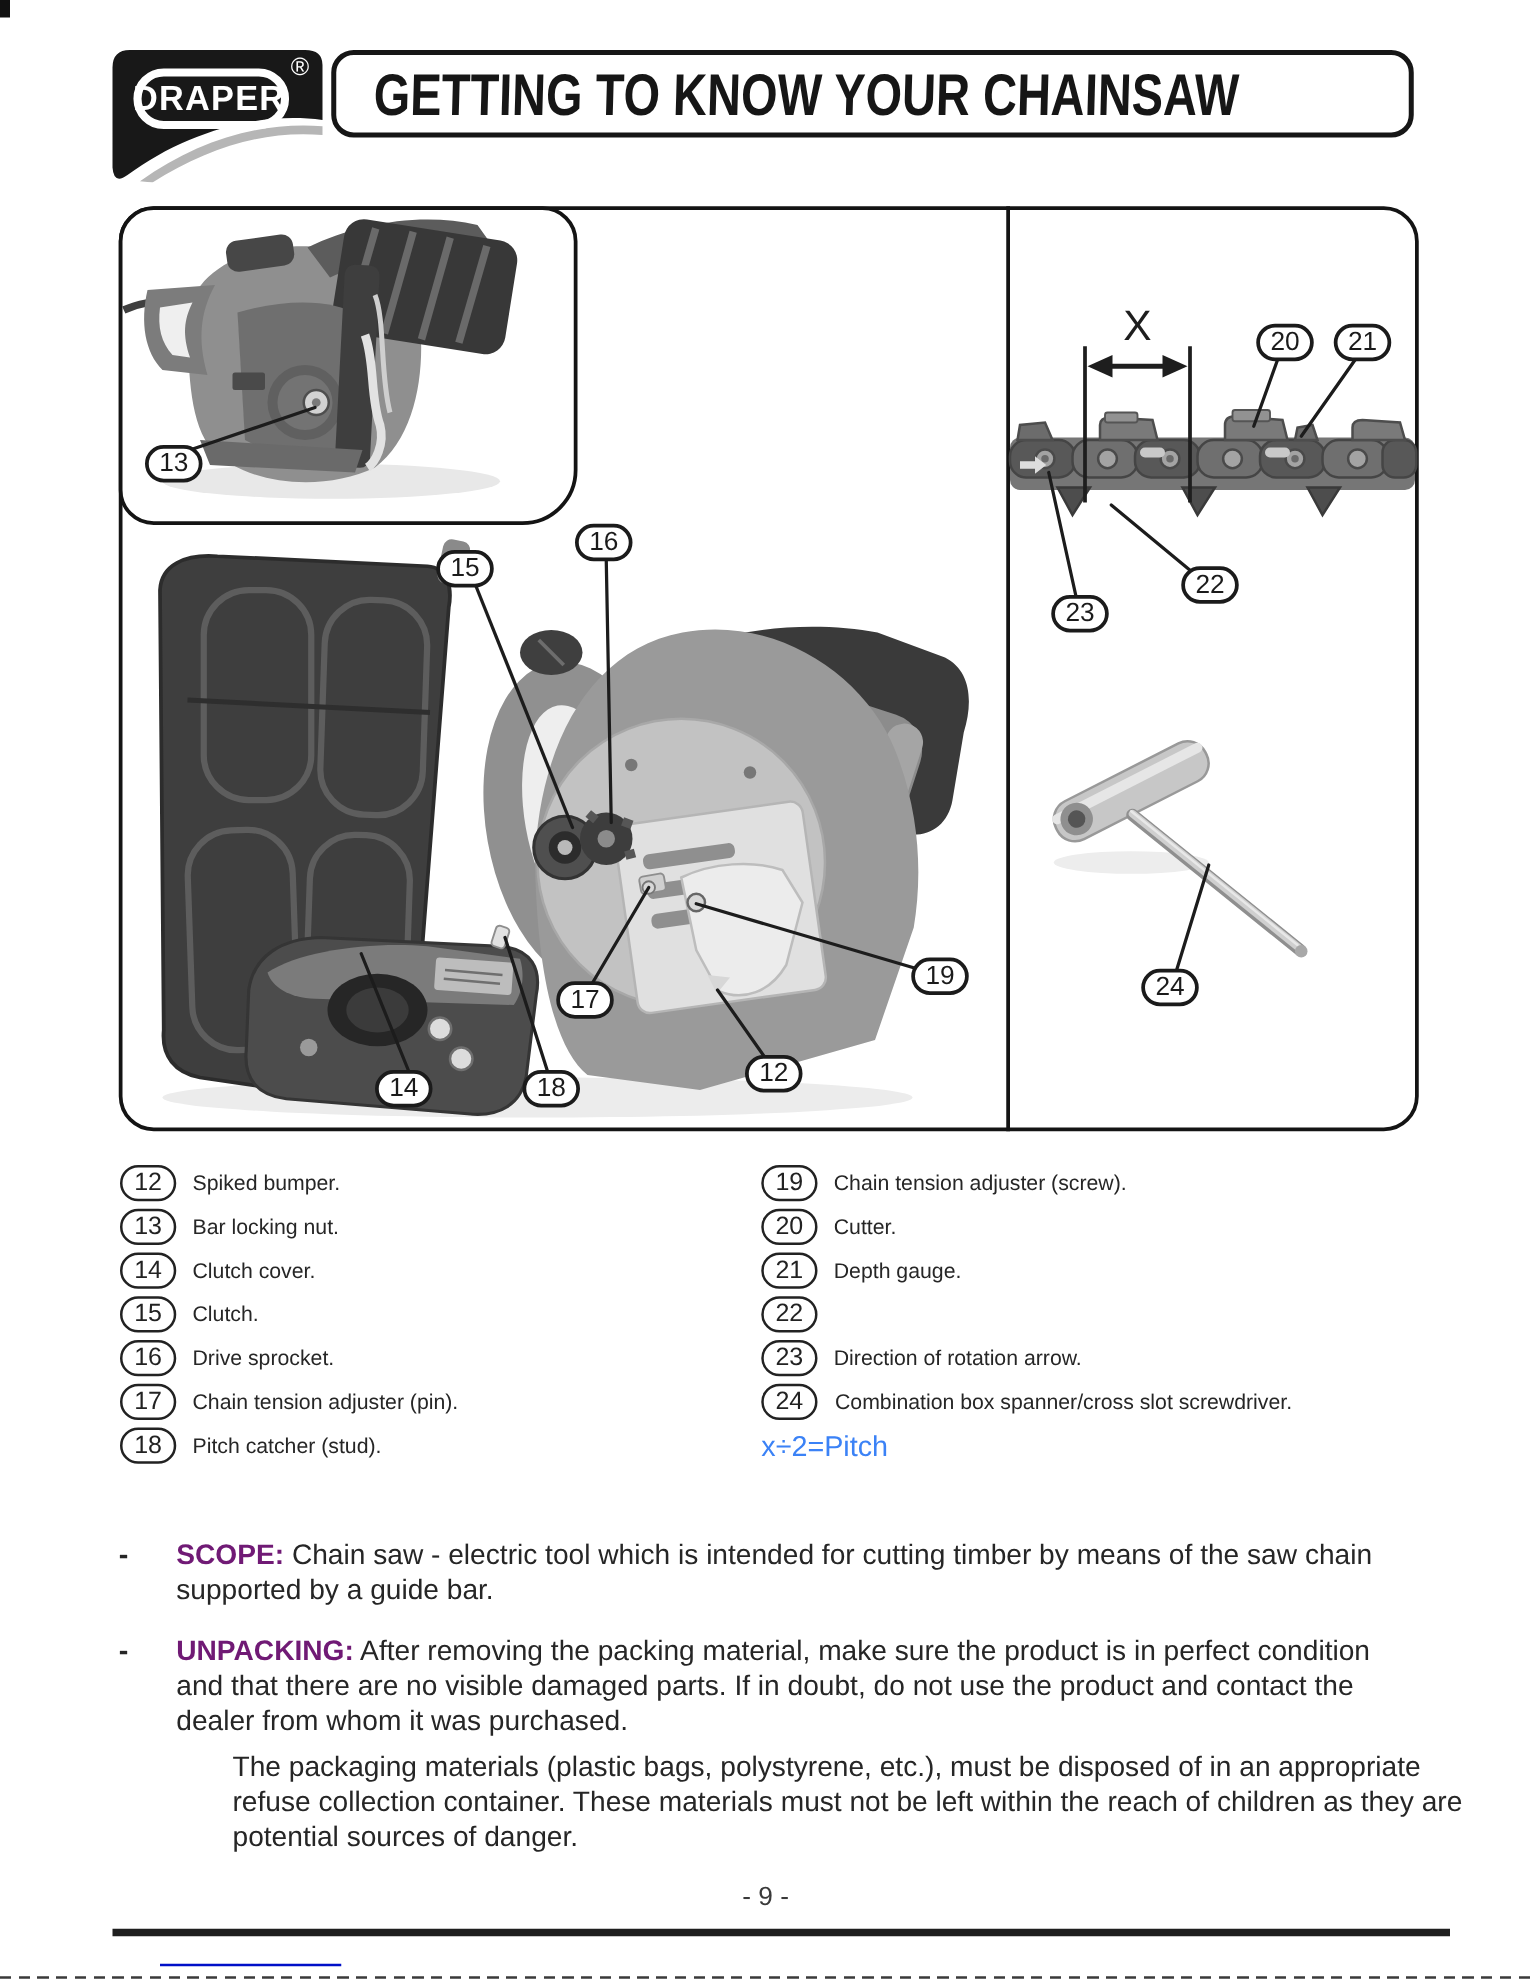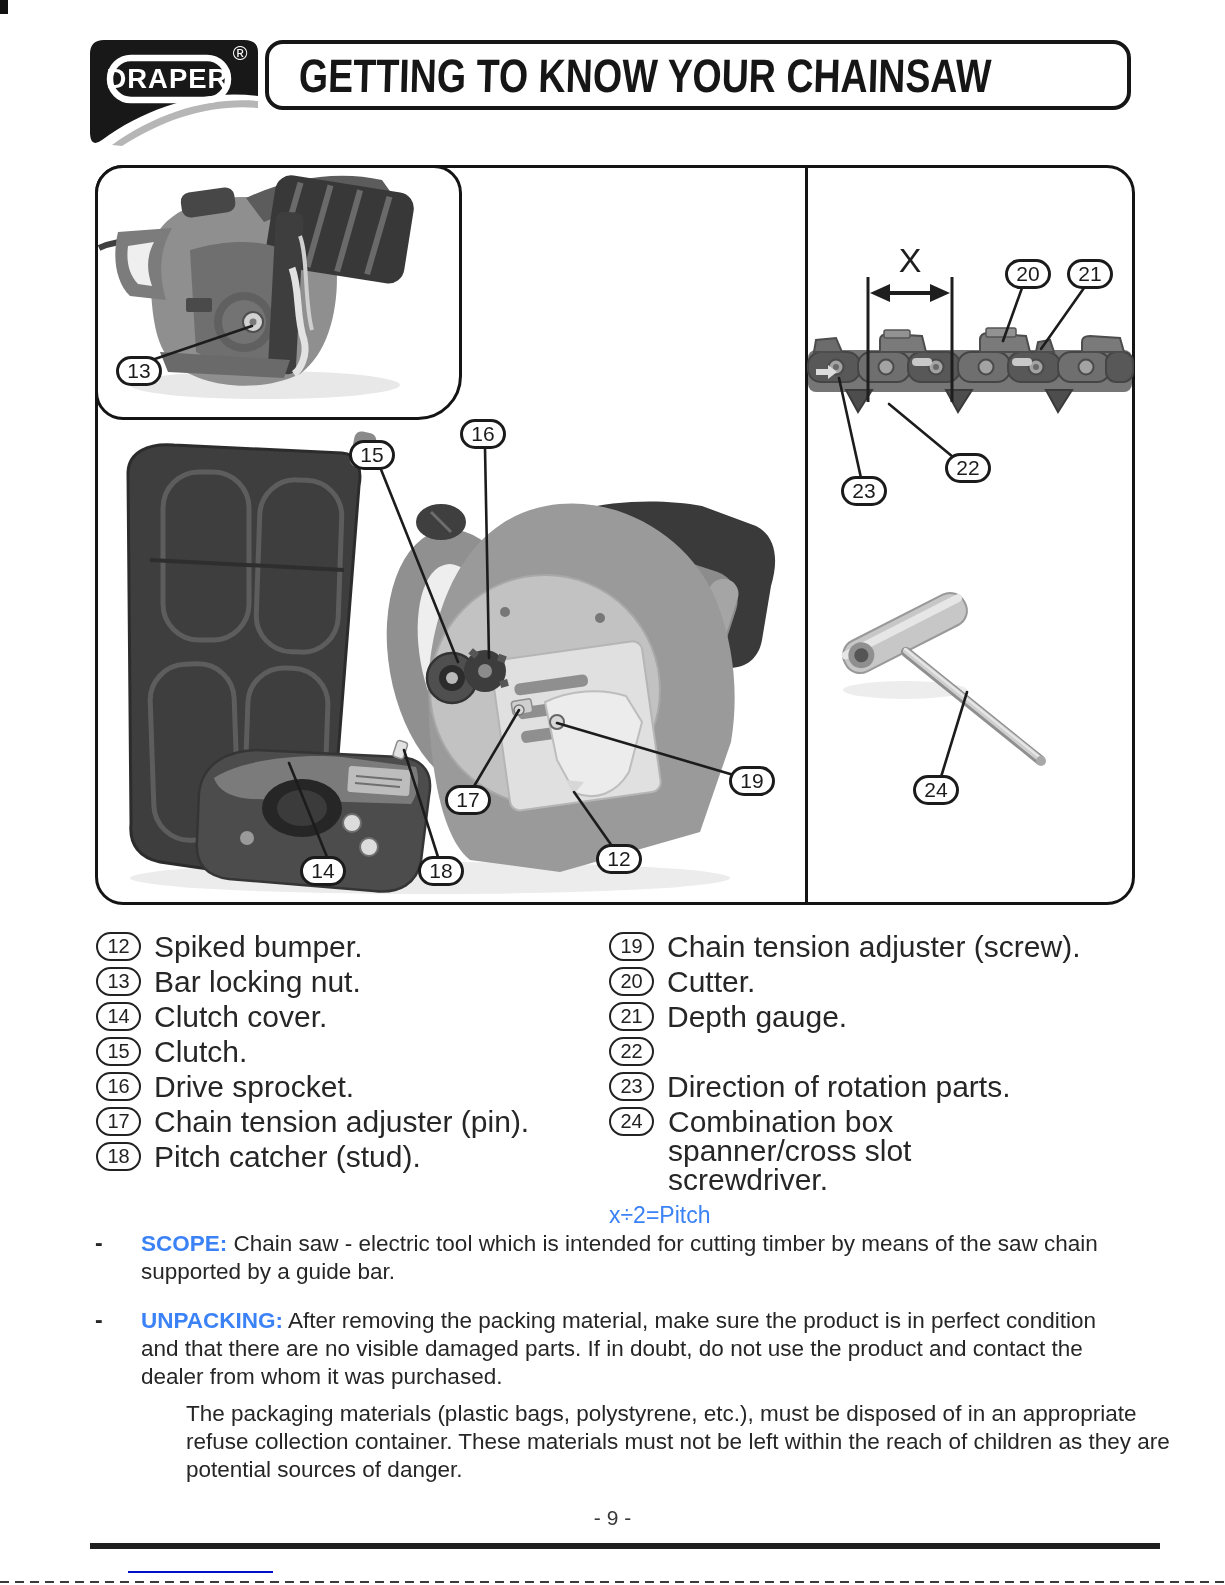--- a/index.html
+++ b/index.html
@@ -44,27 +44,27 @@
   .plist{position:absolute; top:932px;}
   .plist-left{left:96px; width:505px;}
   .plist-right{left:609px; width:520px;}
   .prow{display:flex; align-items:flex-start; margin-bottom:6px;}
   .pill{
     flex:0 0 auto; width:45px; height:29px; box-sizing:border-box;
     border:2.6px solid #222; border-radius:15px; background:#fff;
     display:flex; align-items:center; justify-content:center;
     font-size:20px; color:#222;
   }
-  .plabel{margin-left:13px; font-size:30px; line-height:29px; color:#262626; width:420px;}
+  .plabel{margin-left:13px; font-size:17px; line-height:29px; color:#262626; width:420px;}
   .plabel-narrow{width:392px;margin-left:14px;}
   .pitch-note{margin-top:8px; font-size:23px; color:#3b82f6;}
   
   .dash{position:absolute; left:95px; width:20px; font-size:23px; font-weight:bold; color:#262626;}
   .sect{position:absolute; left:141px; width:985px; font-size:22.5px; line-height:28px; color:#262626;}
-  .sect .b{font-weight:bold; color:#3b82f6;}
+  .sect .b{font-weight:bold; color:#701a75;}
   .pagenum{position:absolute; left:0; top:1506px; width:1225px; text-align:center; font-size:21px; color:#3a3a3a;}
   .footrule{position:absolute; left:90px; top:1543px; width:1070px; height:6px; background:#1f1f1f;}
   .blueline{position:absolute; left:128px; top:1571px; width:145px; height:2px;}
   .scanline{position:absolute; left:0; top:1581px; width:1225px; height:2px;
     background:repeating-linear-gradient(90deg,#3a3a3a 0 9px, transparent 9px 15px);}
   .cornermark{position:absolute; left:0; top:0; width:8px; height:14px; background:#111;}
 </style>
 </head>
 <body>
 
@@ -321,21 +321,21 @@
     </div>
     <div class="prow">
       <span class="pill">21</span>
       <span class="plabel">Depth gauge.</span>
     </div>
     <div class="prow">
       <span class="pill">22</span>
     </div>
     <div class="prow">
       <span class="pill">23</span>
-      <span class="plabel">Direction of rotation parts.</span>
+      <span class="plabel">Direction of rotation arrow.</span>
     </div>
     <div class="prow">
       <span class="pill">24</span>
       <span class="plabel plabel-narrow">Combination box spanner/cross slot screwdriver.</span>
     </div>
     <div class="pitch-note">x÷2=Pitch</div>
   </div>
 
   <span class="dash" style="top:1230px;">-</span>
   <div class="sect" style="top:1230px;">

